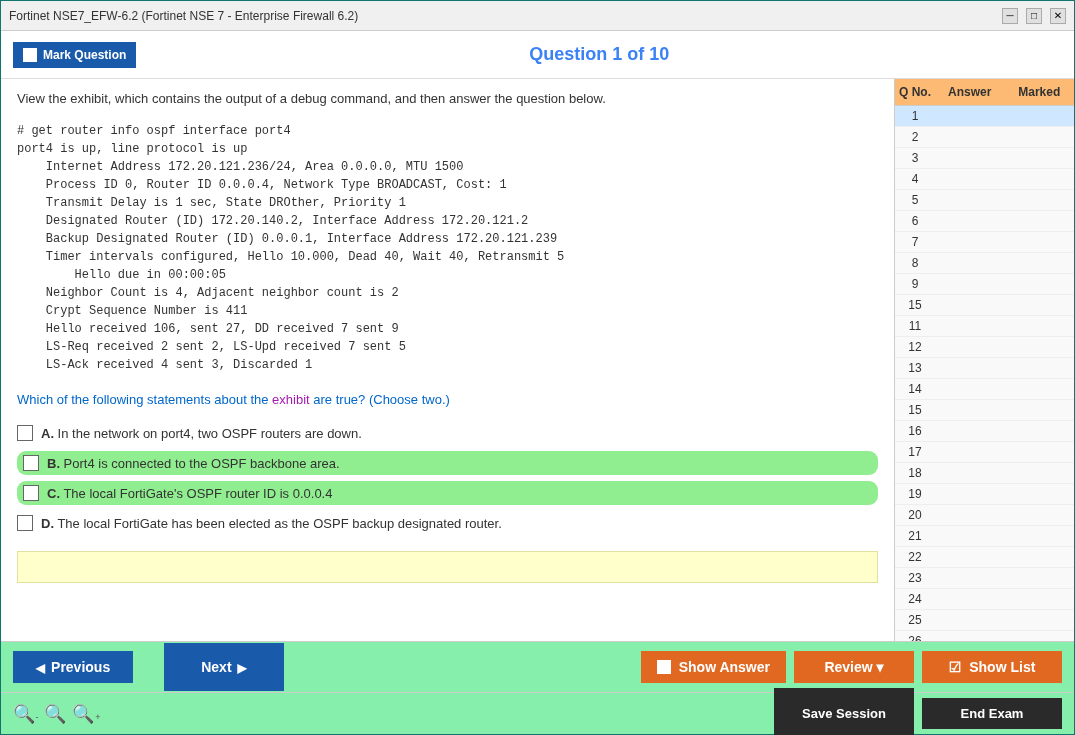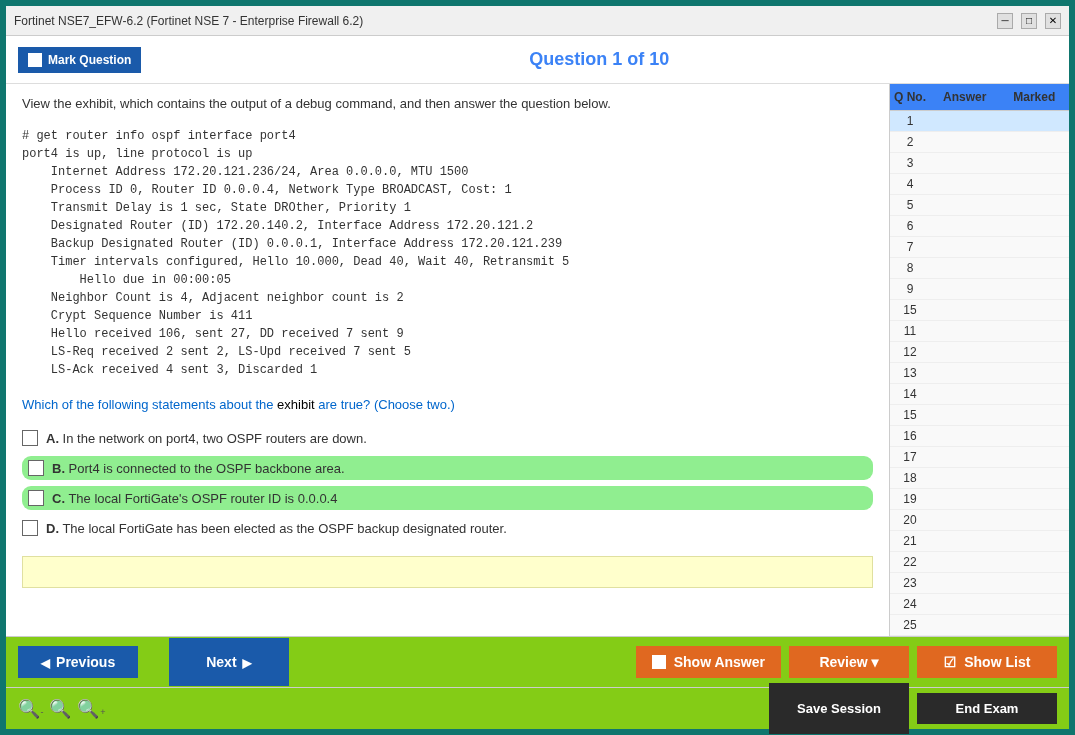--- a/index.html
+++ b/index.html
@@ -1,18 +1,18 @@
 <!DOCTYPE html>
 <html><head>
   <meta charset="utf-8">
   <style>
     * { box-sizing: border-box; margin: 0; padding: 0; }
     body { font-family: 'Segoe UI', Arial, sans-serif; font-size: 13px; background: #f0f0f0; width: 1075px; height: 735px; overflow: hidden; }
 
-    .window { width: 1075px; height: 735px; background: white; border: 6px solid #0f766e; display: flex; flex-direction: column; }
+    .window { width: 1075px; height: 735px; background: white; border: 1px solid #0f766e; display: flex; flex-direction: column; }
 
     .title-bar { background: #f0f0f0; border-bottom: 1px solid #ccc; padding: 4px 8px; display: flex; align-items: center; justify-content: space-between; height: 30px; }
     .title-bar-title { font-size: 12px; color: #333; }
     .title-bar-controls { display: flex; gap: 8px; }
     .title-bar-btn { width: 16px; height: 16px; border: 1px solid #aaa; background: #e0e0e0; cursor: pointer; display: flex; align-items: center; justify-content: center; font-size: 10px; }
 
     .toolbar { background: white; border-bottom: 1px solid #ddd; padding: 8px 12px; display: flex; align-items: center; height: 48px; }
     .mark-question-btn { background: #1a5aaa; color: white; border: none; padding: 6px 10px; font-size: 12px; font-weight: bold; cursor: pointer; display: flex; align-items: center; gap: 6px; text-align: right; }
     .mark-question-btn .checkbox-icon { width: 14px; height: 14px; background: white; display: inline-block; }
     .question-title { flex: 1; text-align: center; font-size: 18px; font-weight: bold; color: #3b82f6; }
@@ -31,28 +31,28 @@
     .options { display: flex; flex-direction: column; gap: 6px; margin-bottom: 12px; }
     .option-row { display: flex; align-items: center; gap: 8px; padding: 4px 0; }
     .option-checkbox { width: 16px; height: 16px; border: 1px solid #666; background: white; flex-shrink: 0; }
     .option-label { font-size: 13px; color: #333; }
     .option-row.correct-answer { background: #90EE90; padding: 4px 6px; border-radius: 9px; }
     .option-row.correct-answer .option-label { color: #333; }
 
     .answer-box { background: #ffffcc; border: 1px solid #e0e0a0; padding: 6px 10px; min-height: 32px; margin-top: 4px; }
 
     .sidebar { width: 180px; border-left: 1px solid #ccc; background: #f9f9f9; display: flex; flex-direction: column; overflow: hidden; }
-    .sidebar-header { display: grid; grid-template-columns: 40px 1fr 1fr; background: #3b82f6; border-bottom: 1px solid #ccc; padding: 4px 0; font-size: 12px; font-weight: bold; color: #333; }
+    .sidebar-header { display: grid; grid-template-columns: 40px 1fr 1fr; background: #fdba74; border-bottom: 1px solid #ccc; padding: 4px 0; font-size: 12px; font-weight: bold; color: #333; }
     .sidebar-header div { text-align: center; padding: 2px; }
     .sidebar-list { flex: 1; overflow-y: scroll; }
     .sidebar-row { display: grid; grid-template-columns: 40px 1fr 1fr; border-bottom: 1px solid #eee; font-size: 12px; }
     .sidebar-row div { padding: 3px 4px; text-align: center; color: #333; }
     .sidebar-row.current { background: #d0e8ff; }
 
-    .bottom-bar { border-top: 1px solid #ccc; background: #84cc16; display: flex; flex-direction: column; }
+    .bottom-bar { border-top: 1px solid #ccc; background: #86efac; display: flex; flex-direction: column; }
     .nav-row { display: flex; align-items: center; padding: 8px 12px; gap: 8px; height: 50px; }
     .btn-prev { background: #1a5aaa; color: white; border: none; padding: 8px 18px; font-size: 14px; font-weight: bold; cursor: pointer; display: flex; align-items: center; gap: 6px; min-width: 120px; justify-content: center; }
     .btn-next { background: #1a5aaa; color: white; border: none; padding: 16px 18px; font-size: 14px; font-weight: bold; cursor: pointer; display: flex; align-items: center; gap: 6px; min-width: 120px; justify-content: center; margin-left: 23px; }
     .nav-spacer { flex: 1; }
     .btn-show-answer { background: #e06820; color: white; border: none; padding: 8px 16px; font-size: 14px; font-weight: bold; cursor: pointer; display: flex; align-items: center; gap: 8px; min-width: 140px; justify-content: center; }
     .btn-show-answer .sq-icon { width: 14px; height: 14px; background: white; display: inline-block; }
     .btn-review { background: #e06820; color: white; border: none; padding: 8px 16px; font-size: 14px; font-weight: bold; cursor: pointer; min-width: 120px; }
     .btn-show-list { background: #e06820; color: white; border: none; padding: 8px 16px; font-size: 14px; font-weight: bold; cursor: pointer; display: flex; align-items: center; gap: 8px; min-width: 140px; justify-content: center; }
     .btn-show-list .check-icon { color: white; font-size: 14px; }
     .action-row { display: flex; align-items: center; padding: 6px 12px; gap: 8px; height: 42px; border-top: 1px solid #ccc; }
@@ -102,21 +102,21 @@
     Backup Designated Router (ID) 0.0.0.1, Interface Address 172.20.121.239
     Timer intervals configured, Hello 10.000, Dead 40, Wait 40, Retransmit 5
         Hello due in 00:00:05
     Neighbor Count is 4, Adjacent neighbor count is 2
     Crypt Sequence Number is 411
     Hello received 106, sent 27, DD received 7 sent 9
     LS-Req received 2 sent 2, LS-Upd received 7 sent 5
     LS-Ack received 4 sent 3, Discarded 1</pre>
 
       <div class="question-text">
-        <span>Which of the following statements about the </span><span style="color:#000000">exhibit</span><span> are true? (Choose two.)</span>
+        <span>Which of the following statements about the </span><span style="color:#a21caf">exhibit</span><span> are true? (Choose two.)</span>
       </div>
 
       <div class="options">
         <div class="option-row">
           <div class="option-checkbox"></div>
           <span class="option-label"><strong>A.</strong> In the network on port4, two OSPF routers are down.</span>
         </div>
         <div class="option-row correct-answer">
           <div class="option-checkbox"></div>
           <span class="option-label"><strong>B.</strong> Port4 is connected to the OSPF backbone area.</span>

